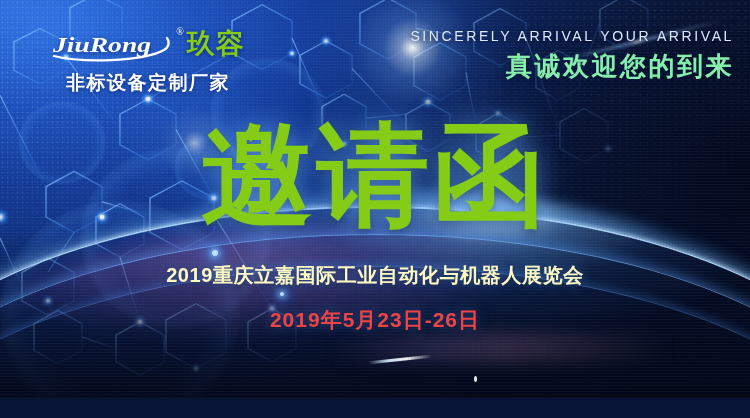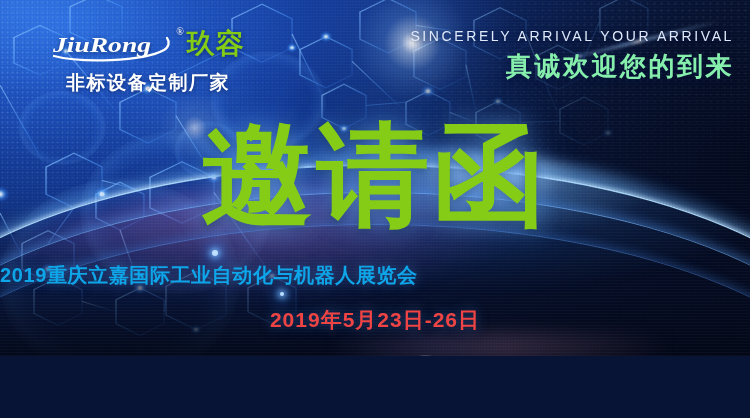--- a/index.html
+++ b/index.html
@@ -4,21 +4,21 @@
 <style>
   * { margin:0; padding:0; box-sizing:border-box; }
   html, body {
     width:750px; height:418px;
     background:#071436;
     font-family:"Liberation Sans", sans-serif;
     overflow:hidden;
   }
   #poster {
     position:relative;
-    width:750px; height:356px;
+    width:750px; height:398px;
     overflow:hidden;
     background:#0a1c44;
   }
   .layer { position:absolute; inset:0; pointer-events:none; }
 
   
   #bg-base {
     background:
       radial-gradient(120% 130% at 8% 6%, #2567d8 0%, #1a4bb5 16%, #133a96 32%, #0e2a6e 52%, #0a1c47 72%, #07102c 100%);
   }
@@ -187,21 +187,22 @@
     letter-spacing:4px;
     text-shadow:
       0 0 22px rgba(120,185,255,0.55),
       0 0 46px rgba(60,130,235,0.40),
       0 3px 10px rgba(4,14,46,0.55);
   }
 
   
   #subtitle {
     position:absolute; left:0; right:0; top:262px;
-    color:#0ea5e9;
+    text-align:center;
+    color:#fef9c3;
     font-size:20px; font-weight:bold; letter-spacing:0.6px;
     text-shadow:0 0 12px rgba(90,160,250,0.55), 0 2px 6px rgba(3,12,40,0.7);
   }
   #date {
     position:absolute; left:0; right:0; top:306px;
     text-align:center;
     color:#ef4444;
     font-size:21px; font-weight:bold; letter-spacing:1px;
     text-shadow:0 0 12px rgba(90,160,250,0.5), 0 2px 6px rgba(3,12,40,0.7);
   }

